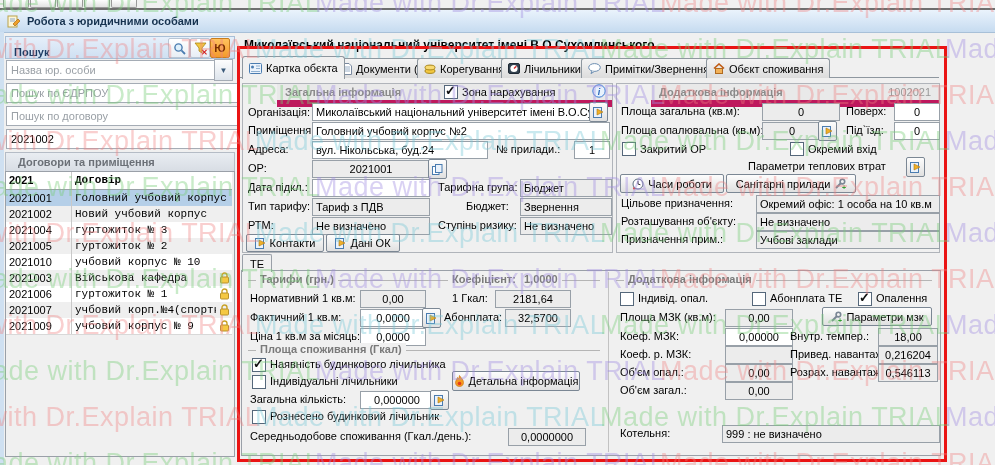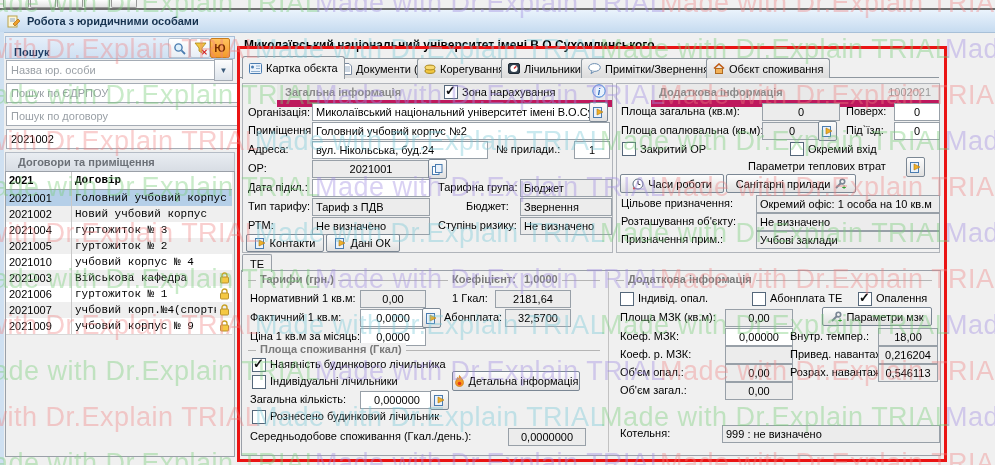--- a/index.html
+++ b/index.html
@@ -143,21 +143,21 @@
     <div class="trow" style="top:50px">
       <span class="tc1">2021004</span>
       <span class="tc2">гуртожиток № 3</span>
     </div>
     <div class="trow alt" style="top:66px">
       <span class="tc1">2021005</span>
       <span class="tc2">гуртожиток № 2</span>
     </div>
     <div class="trow" style="top:82px">
       <span class="tc1">2021010</span>
-      <span class="tc2">учбовий корпус № 4</span>
+      <span class="tc2">учбовий корпус № 10</span>
     </div>
     <div class="trow alt" style="top:98px">
       <span class="tc1">2021003</span>
       <span class="tc2">Військова кафедра</span>
       <span class="lockwrap">
           <svg width="11" height="12" viewBox="0 0 11 12">
             <path d="M3 5 V3.5 A2.5 2.5 0 0 1 8 3.5 V5" fill="none" stroke="#c9a227" stroke-width="1.4"></path>
             <rect x="1.5" y="5" width="8" height="6" rx="1" fill="#f5c843" stroke="#b8912d"></rect>
           </svg>
         </span>

